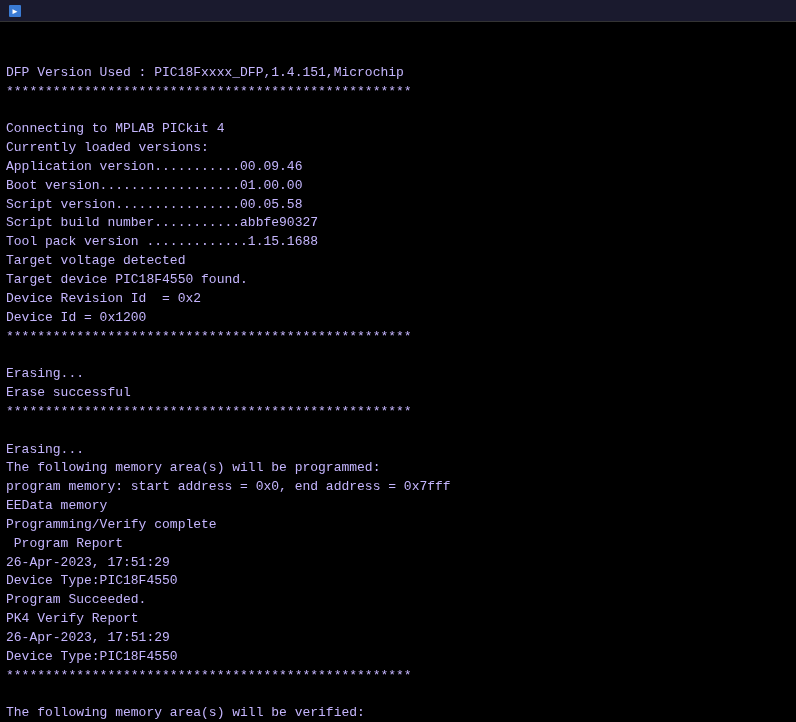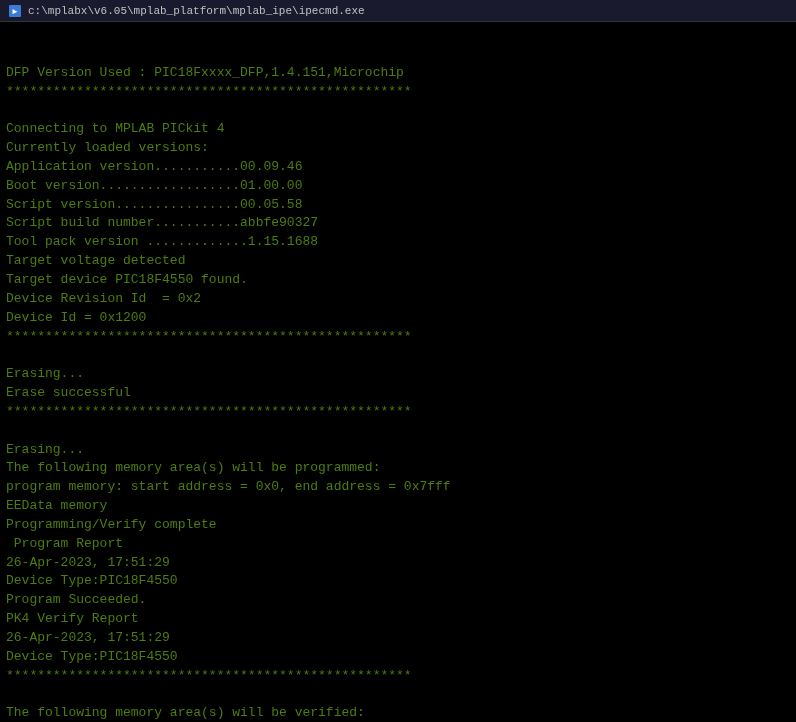--- a/index.html
+++ b/index.html
@@ -32,21 +32,21 @@
     .title-bar-icon {
       width: 14px;
       height: 14px;
       display: inline-flex;
       align-items: center;
       justify-content: center;
     }
 
     .terminal-body {
       background: #000000;
-      color: #4d7c0f;
+      color: #c4b5fd;
       padding: 4px 6px;
       height: calc(722px - 22px);
       overflow: hidden;
       line-height: 1.45;
       white-space: pre;
     }
 
     .line {
       display: block;
       white-space: pre;
@@ -55,20 +55,19 @@
 </head>
 <body>
 
 <div class="title-bar">
   <span class="title-bar-icon">
     <svg width="12" height="12" viewBox="0 0 12 12">
       <rect width="12" height="12" fill="#3a7bd5" rx="1"></rect>
       <text x="6" y="9" text-anchor="middle" fill="white" font-size="8" font-family="Arial">►</text>
     </svg>
   </span>
-  <span>c:\mplabx\v6.05\mplab_platform\mplab_ipe\ipecmd.exe</span>
 </div>
 
 <div class="terminal-body">
   <div id="terminal-lines"><div class="line">DFP Version Used : PIC18Fxxxx_DFP,1.4.151,Microchip</div><div class="line">****************************************************</div><div class="line">&nbsp;</div><div class="line">Connecting to MPLAB PICkit 4</div><div class="line">Currently loaded versions:</div><div class="line">Application version...........00.09.46</div><div class="line">Boot version..................01.00.00</div><div class="line">Script version................00.05.58</div><div class="line">Script build number...........abbfe90327</div><div class="line">Tool pack version .............1.15.1688</div><div class="line">Target voltage detected</div><div class="line">Target device PIC18F4550 found.</div><div class="line">Device Revision Id  = 0x2</div><div class="line">Device Id = 0x1200</div><div class="line">****************************************************</div><div class="line">&nbsp;</div><div class="line">Erasing...</div><div class="line">Erase successful</div><div class="line">****************************************************</div><div class="line">&nbsp;</div><div class="line">Erasing...</div><div class="line">The following memory area(s) will be programmed:</div><div class="line">program memory: start address = 0x0, end address = 0x7fff</div><div class="line">EEData memory</div><div class="line">Programming/Verify complete</div><div class="line"> Program Report</div><div class="line">26-Apr-2023, 17:51:29</div><div class="line">Device Type:PIC18F4550</div><div class="line">Program Succeeded.</div><div class="line">PK4 Verify Report</div><div class="line">26-Apr-2023, 17:51:29</div><div class="line">Device Type:PIC18F4550</div><div class="line">****************************************************</div><div class="line">&nbsp;</div><div class="line">The following memory area(s) will be verified:</div></div>
   
   
 </div>
 
 </body></html>

